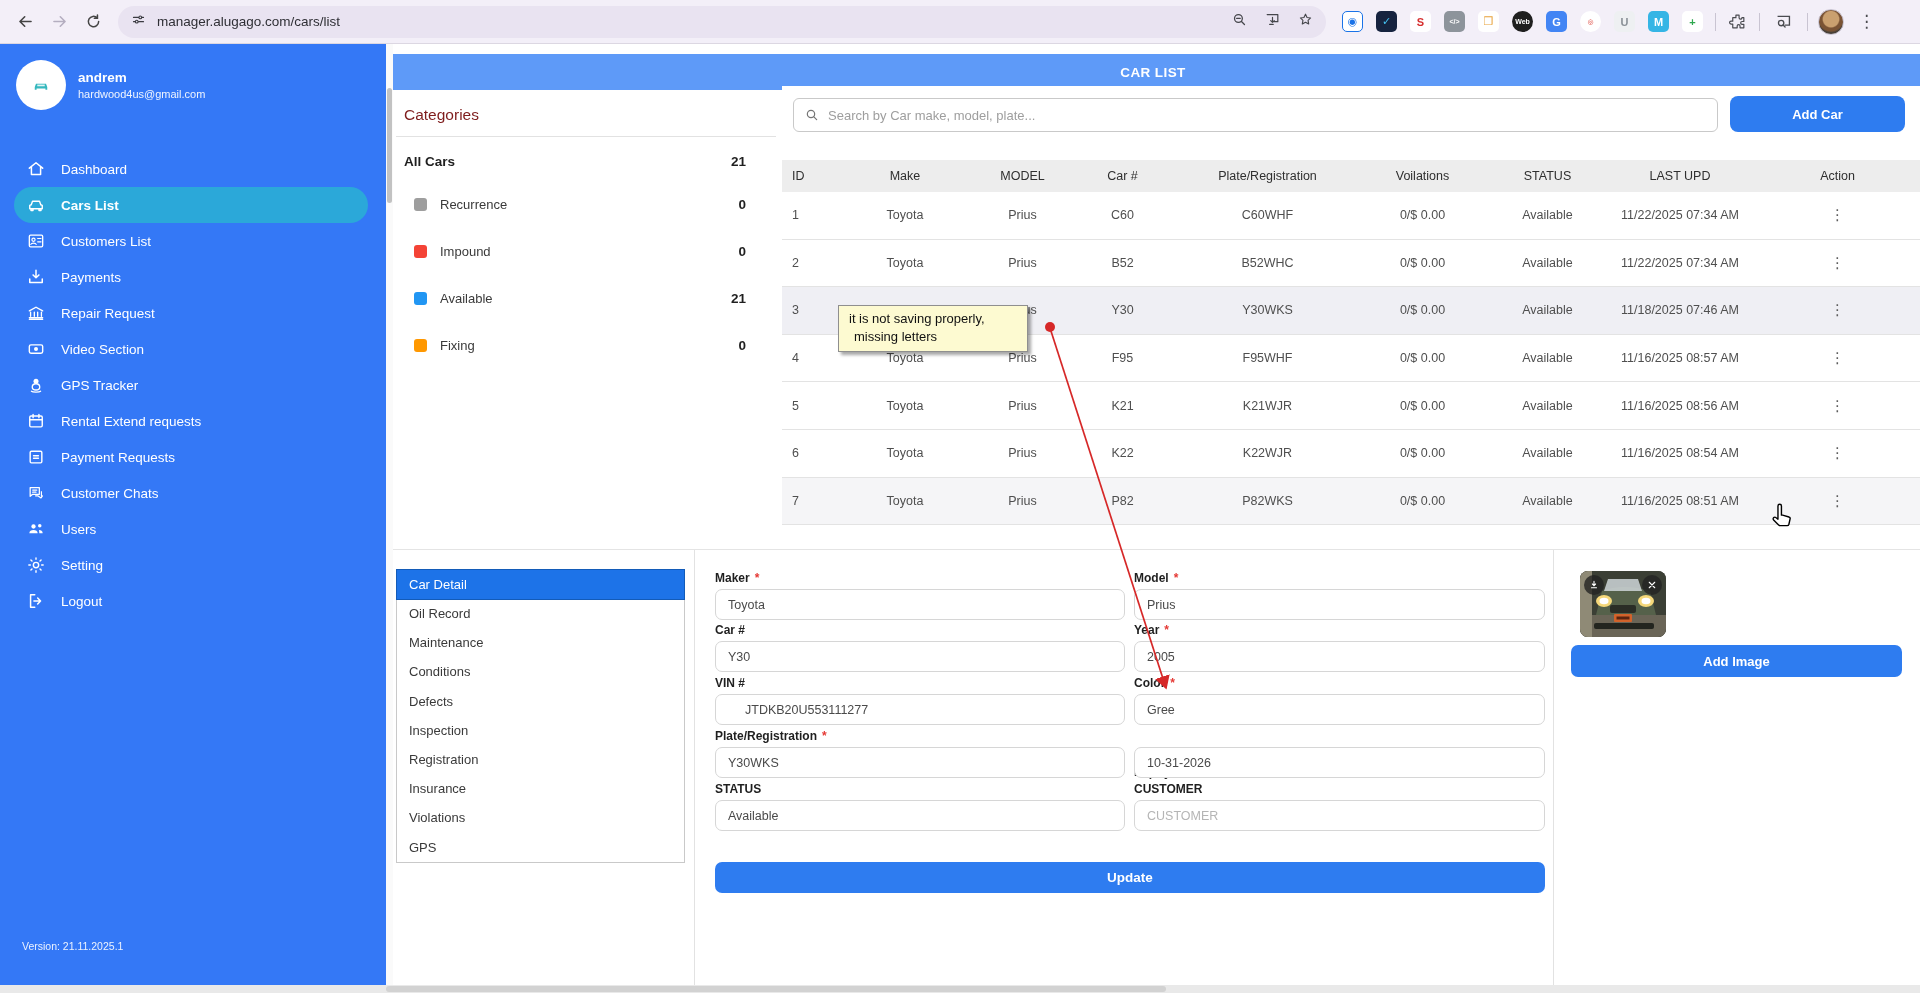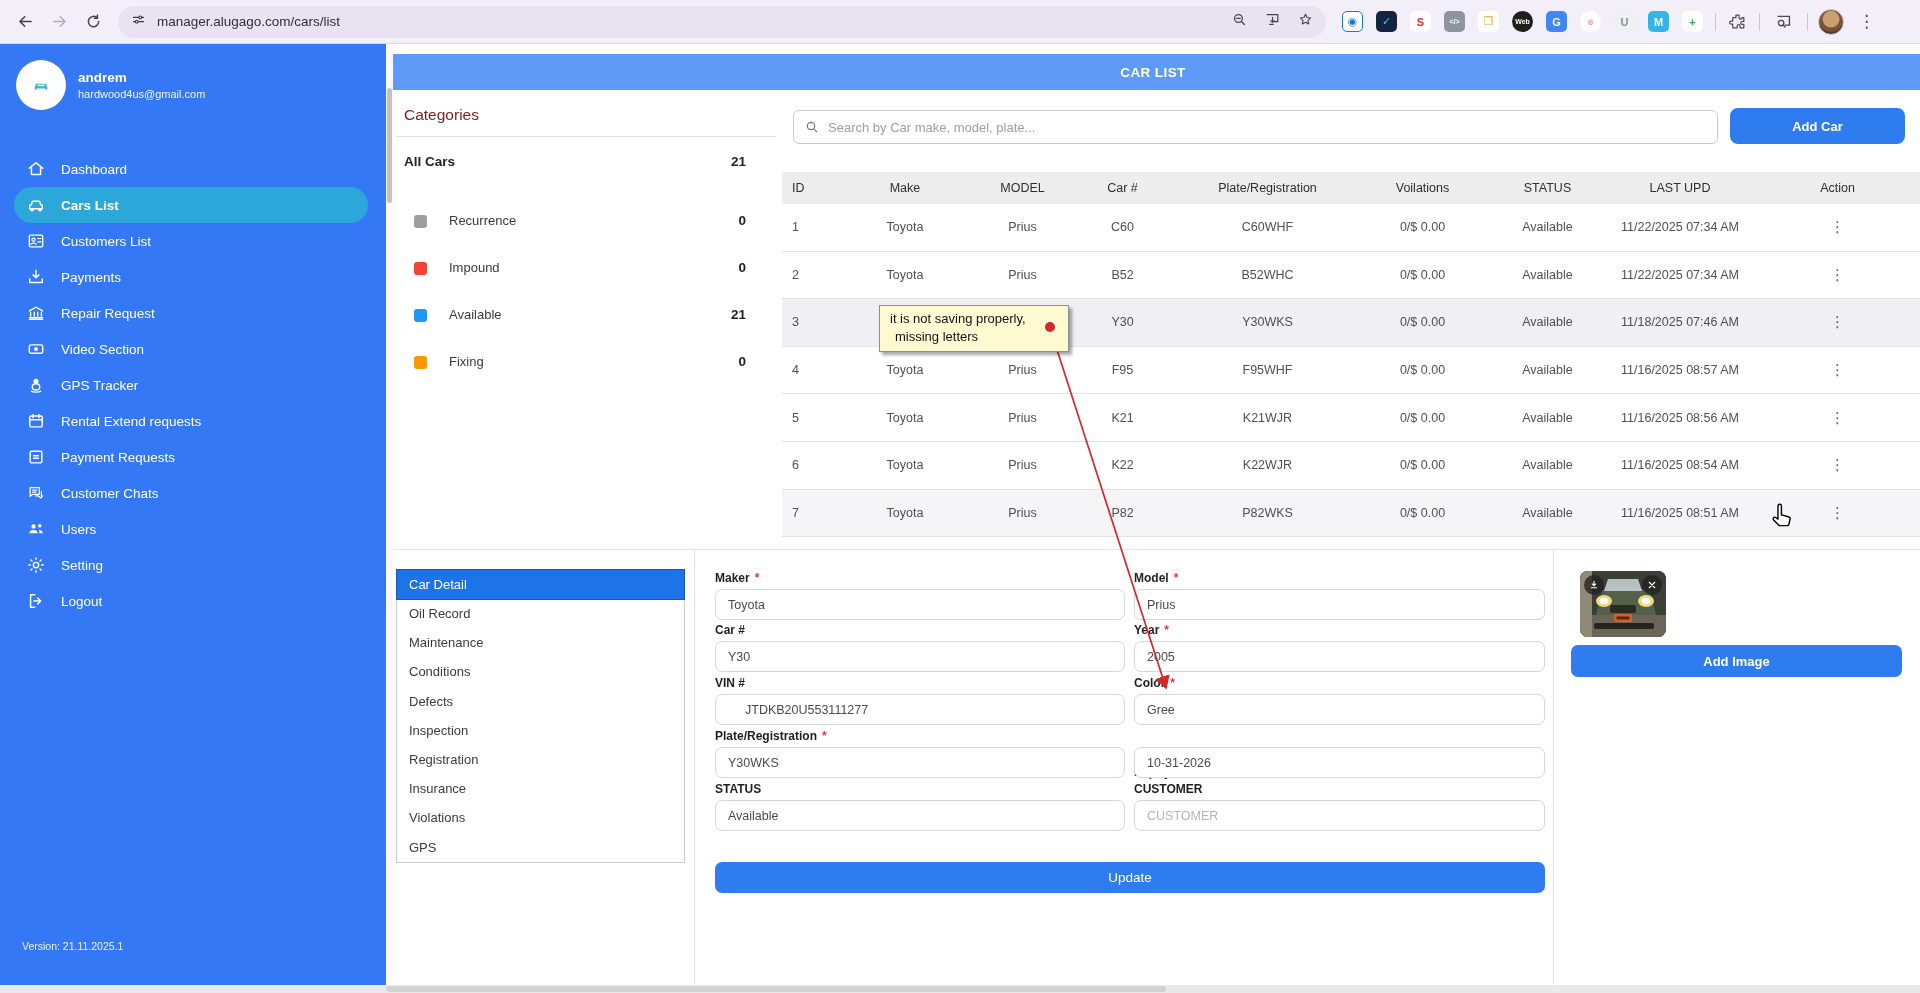--- a/index.html
+++ b/index.html
@@ -57,27 +57,27 @@
   
   .v-scroll { position:absolute; left:386px; top:44px; width:7px; height:941px; background:#fafafa; z-index:3; }
   .v-scroll .thumb { position:absolute; left:1px; top:44px; width:5px; height:115px; background:#c2c2c2; border-radius:3px; }
 
   
   .categories { position:absolute; left:396px; top:98px; width:380px; }
   .cat-title { font-size:15.5px; color:#7f1d1d; padding:8px 0 12px 8px; border-bottom:1px solid #e2e2e2; }
   .all-cars { display:flex; align-items:center; height:40px; padding:0 30px 0 8px; margin-top:4px; }
   .all-cars .lbl { font-size:13.5px; font-weight:bold; color:#1f1f1f; flex:1; }
   .all-cars .cnt { font-size:13.5px; font-weight:bold; color:#1f1f1f; }
-  .cat-item { display:flex; align-items:flex-end; height:47px; padding:0 30px 0 18px; cursor:pointer;gap:9px; }
+  .cat-item { display:flex; align-items:center; height:47px; padding:0 30px 0 18px; cursor:pointer; }
   .cat-swatch { width:13px; height:13px; border-radius:3px; flex:0 0 auto; }
   .cat-label { font-size:13px; color:#3a3a3a; margin-left:13px; flex:1; }
   .cat-count { font-size:13.5px; font-weight:bold; color:#1f1f1f; }
 
   
-  .table-region { position:absolute; left:782px; top:98px; width:1138px; height:446px; overflow:hidden; background:#fff; }
+  .table-region { position:absolute; left:782px; top:86px; width:1138px; height:446px; overflow:hidden; background:#fff; }
   .search-box { position:absolute; left:11px; top:12px; width:925px; height:34px; border:1px solid #c9c9c9;
     border-radius:6px; display:flex; align-items:center; padding:0 10px; background:#fff; }
   .search-box .icon { color:#757575; display:flex; margin-right:8px; }
   .search-box .icon svg { width:16px; height:16px; }
   .search-box input { border:none; outline:none; flex:1; font-size:13px; color:#333;
     font-family:inherit; background:transparent; }
   .search-box input::placeholder { color:#9e9e9e; }
   .add-car-btn { position:absolute; left:948px; top:10px; width:175px; height:36px; background:var(--button_blue);
     color:#fff; font-size:13px; font-weight:bold; border:none; border-radius:8px; cursor:pointer;
     font-family:inherit; }
@@ -107,33 +107,33 @@
   .tab-item.active { background:var(--tab_active); color:#fff; border:1px solid #135bb8; margin:-1px; height:31px; }
   .form-col { position:absolute; top:0; height:360px; }
   .form-col.left  { left:329px; width:410px; }
   .form-col.right { left:748px; width:411px; }
   .field-label { position:absolute; font-size:12px; font-weight:bold; color:#1f1f1f; }
   .req-star { color:#e53935; margin-left:5px; font-weight:bold; }
   .field-input { position:absolute; width:100%; height:31px; border:1px solid #d6d6d6; border-radius:7px;
     font-size:12.5px; color:#4a4a4a; padding:0 12px; outline:none; font-family:inherit; background:#fff; }
   .field-input::placeholder { color:#b5b5b5; }
   .update-btn { position:absolute; left:329px; top:312px; width:830px; height:31px; background:var(--button_blue);
-    color:#fff; font-size:13.5px; font-weight:normal; border:none; border-radius:7px; cursor:pointer; font-family:inherit; }
+    color:#fff; font-size:13.5px; font-weight:bold; border:none; border-radius:7px; cursor:pointer; font-family:inherit; }
   .image-thumb { position:absolute; left:1194px; top:21px; width:86px; height:66px; border-radius:8px;
     overflow:hidden; background:#34372e; }
   .thumb-btn { position:absolute; width:20px; height:20px; border-radius:50%; background:rgba(35,35,35,.8);
     color:#fff; display:flex; align-items:center; justify-content:center; cursor:pointer; z-index:2; }
   .thumb-btn svg { width:12px; height:12px; }
   .thumb-dl { left:1198px; top:25px; }
   .thumb-x  { left:1256px; top:25px; }
   .add-image-btn { position:absolute; left:1185px; top:95px; width:331px; height:32px; background:var(--button_blue);
     color:#fff; font-size:13px; font-weight:bold; border:none; border-radius:7px; cursor:pointer; font-family:inherit; }
 
   
-  .note { position:absolute; left:879px; top:305px; width:190px; background:var(--note_yellow);
+  .note { position:absolute; left:838px; top:305px; width:190px; background:var(--note_yellow);
     border:1px solid #8f8f8f; box-shadow:3px 3px 3px rgba(0,0,0,.35); padding:4px 8px 6px 10px;
     font-size:13px; color:#111; z-index:40; line-height:1.35; }
   .red-dot { position:absolute; left:1045px; top:322px; width:10px; height:10px; border-radius:50%;
     background:var(--annotation_red); z-index:41; }
   .overlay-svg { position:absolute; left:0; top:0; width:1920px; height:993px; pointer-events:none; z-index:39; }
   .cursor { position:absolute; left:1768px; top:503px; width:26px; height:26px; z-index:60; pointer-events:none; }
 
   .bottom-strip { position:absolute; left:0; top:985px; width:1920px; height:8px; background:#e9e9e9; z-index:6; }
   .bottom-strip .thumb { position:absolute; left:386px; top:1px; height:6px; width:780px; background:#d2d2d2; border-radius:3px; }
 </style>

